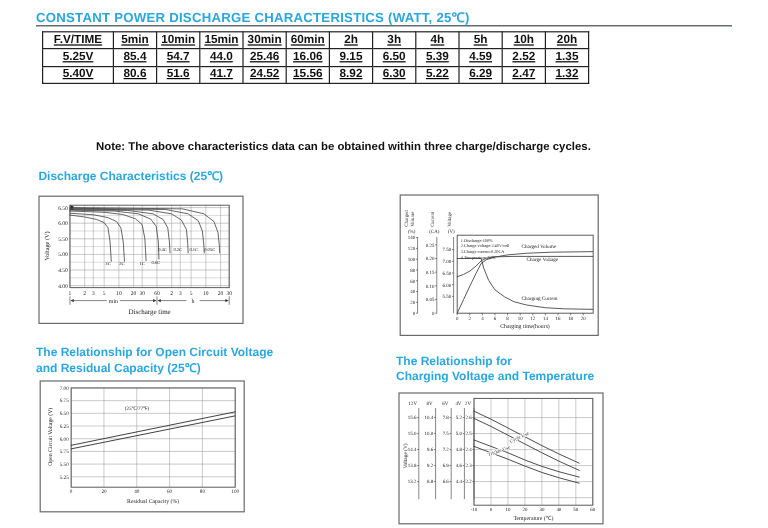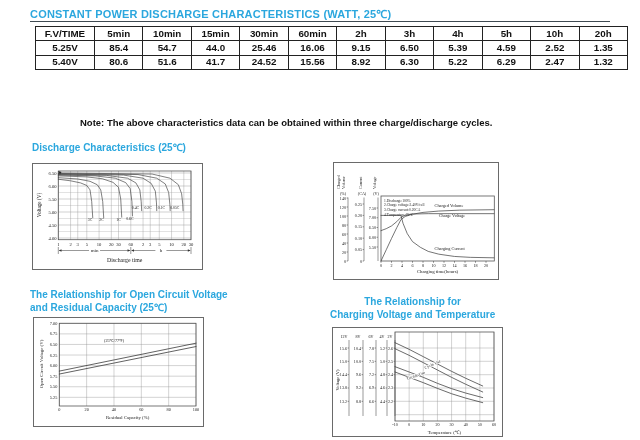--- a/index.html
+++ b/index.html
@@ -2,22 +2,22 @@
 <html><head>
 <meta charset="utf-8">
 <style>
   html,body{margin:0;padding:0;background:#fff;}
   #page{position:relative;width:640px;height:440px;background:#ffffff;overflow:hidden;
         font-family:"Liberation Sans",sans-serif;}
   .main-title{position:absolute;left:30px;top:6px;font-size:11px;font-weight:700;
               color:#2ba7de;letter-spacing:.2px;}
   .title-rule{position:absolute;left:30px;top:21px;width:580px;height:0;
               border-top:1.6px solid #3f4a52;}
-  #power-table{position:absolute;left:35px;top:26px;width:593px;border-collapse:collapse;
-               table-layout:fixed;}
+  #power-table{position:absolute;left:35px;top:26px;width:456px;border-collapse:collapse;
+               table-layout:fixed;text-decoration:underline;}
   #power-table th,#power-table td{border:1.2px solid #222;height:13.3px;padding:0;
                text-align:center;vertical-align:middle;font-size:9.8px;font-weight:700;
                color:#111;line-height:1;}
   .note{position:absolute;left:35px;top:117px;font-size:9.5px;font-weight:600;color:#111;padding-left:45px;}
   .chart-title{position:absolute;font-size:10px;font-weight:600;color:#2ba7de;line-height:13px;}
   .chart-box{position:absolute;background:#fff;border:1px solid #6a6a6a;}
   .chart-box svg{display:block;}
 </style>
 </head>
 <body>
@@ -76,21 +76,21 @@
   </table>
 
   <div class="note">Note: The above characteristics data can be obtained within three charge/discharge cycles.</div>
 
   <div class="chart-title" style="left:32px;top:141px;">Discharge Characteristics (25℃)</div>
 
   <div class="chart-title" style="left:30px;top:288px;">
     <div>The Relationship for Open Circuit Voltage</div>
     <div>and Residual Capacity (25℃)</div>
   </div>
-  <div class="chart-title" style="left:330px;top:295px;text-align:center;">
+  <div class="chart-title" style="left:330px;top:295px;">
     <div>The Relationship for</div>
     <div>Charging Voltage and Temperature</div>
   </div>
 
   <div class="chart-box" id="chart-discharge" style="left:32px;top:163px;width:169px;height:105px;">
       <svg viewBox="0 0 169 105" width="100%" height="100%">
         <line x1="25.3" y1="74" x2="158" y2="74" stroke="#9b9b9b" stroke-width="0.45"></line>
         <line x1="25.3" y1="67.5" x2="158" y2="67.5" stroke="#9b9b9b" stroke-width="0.3"></line>
         <line x1="25.3" y1="61" x2="158" y2="61" stroke="#9b9b9b" stroke-width="0.45"></line>
         <line x1="25.3" y1="54.5" x2="158" y2="54.5" stroke="#9b9b9b" stroke-width="0.3"></line>

